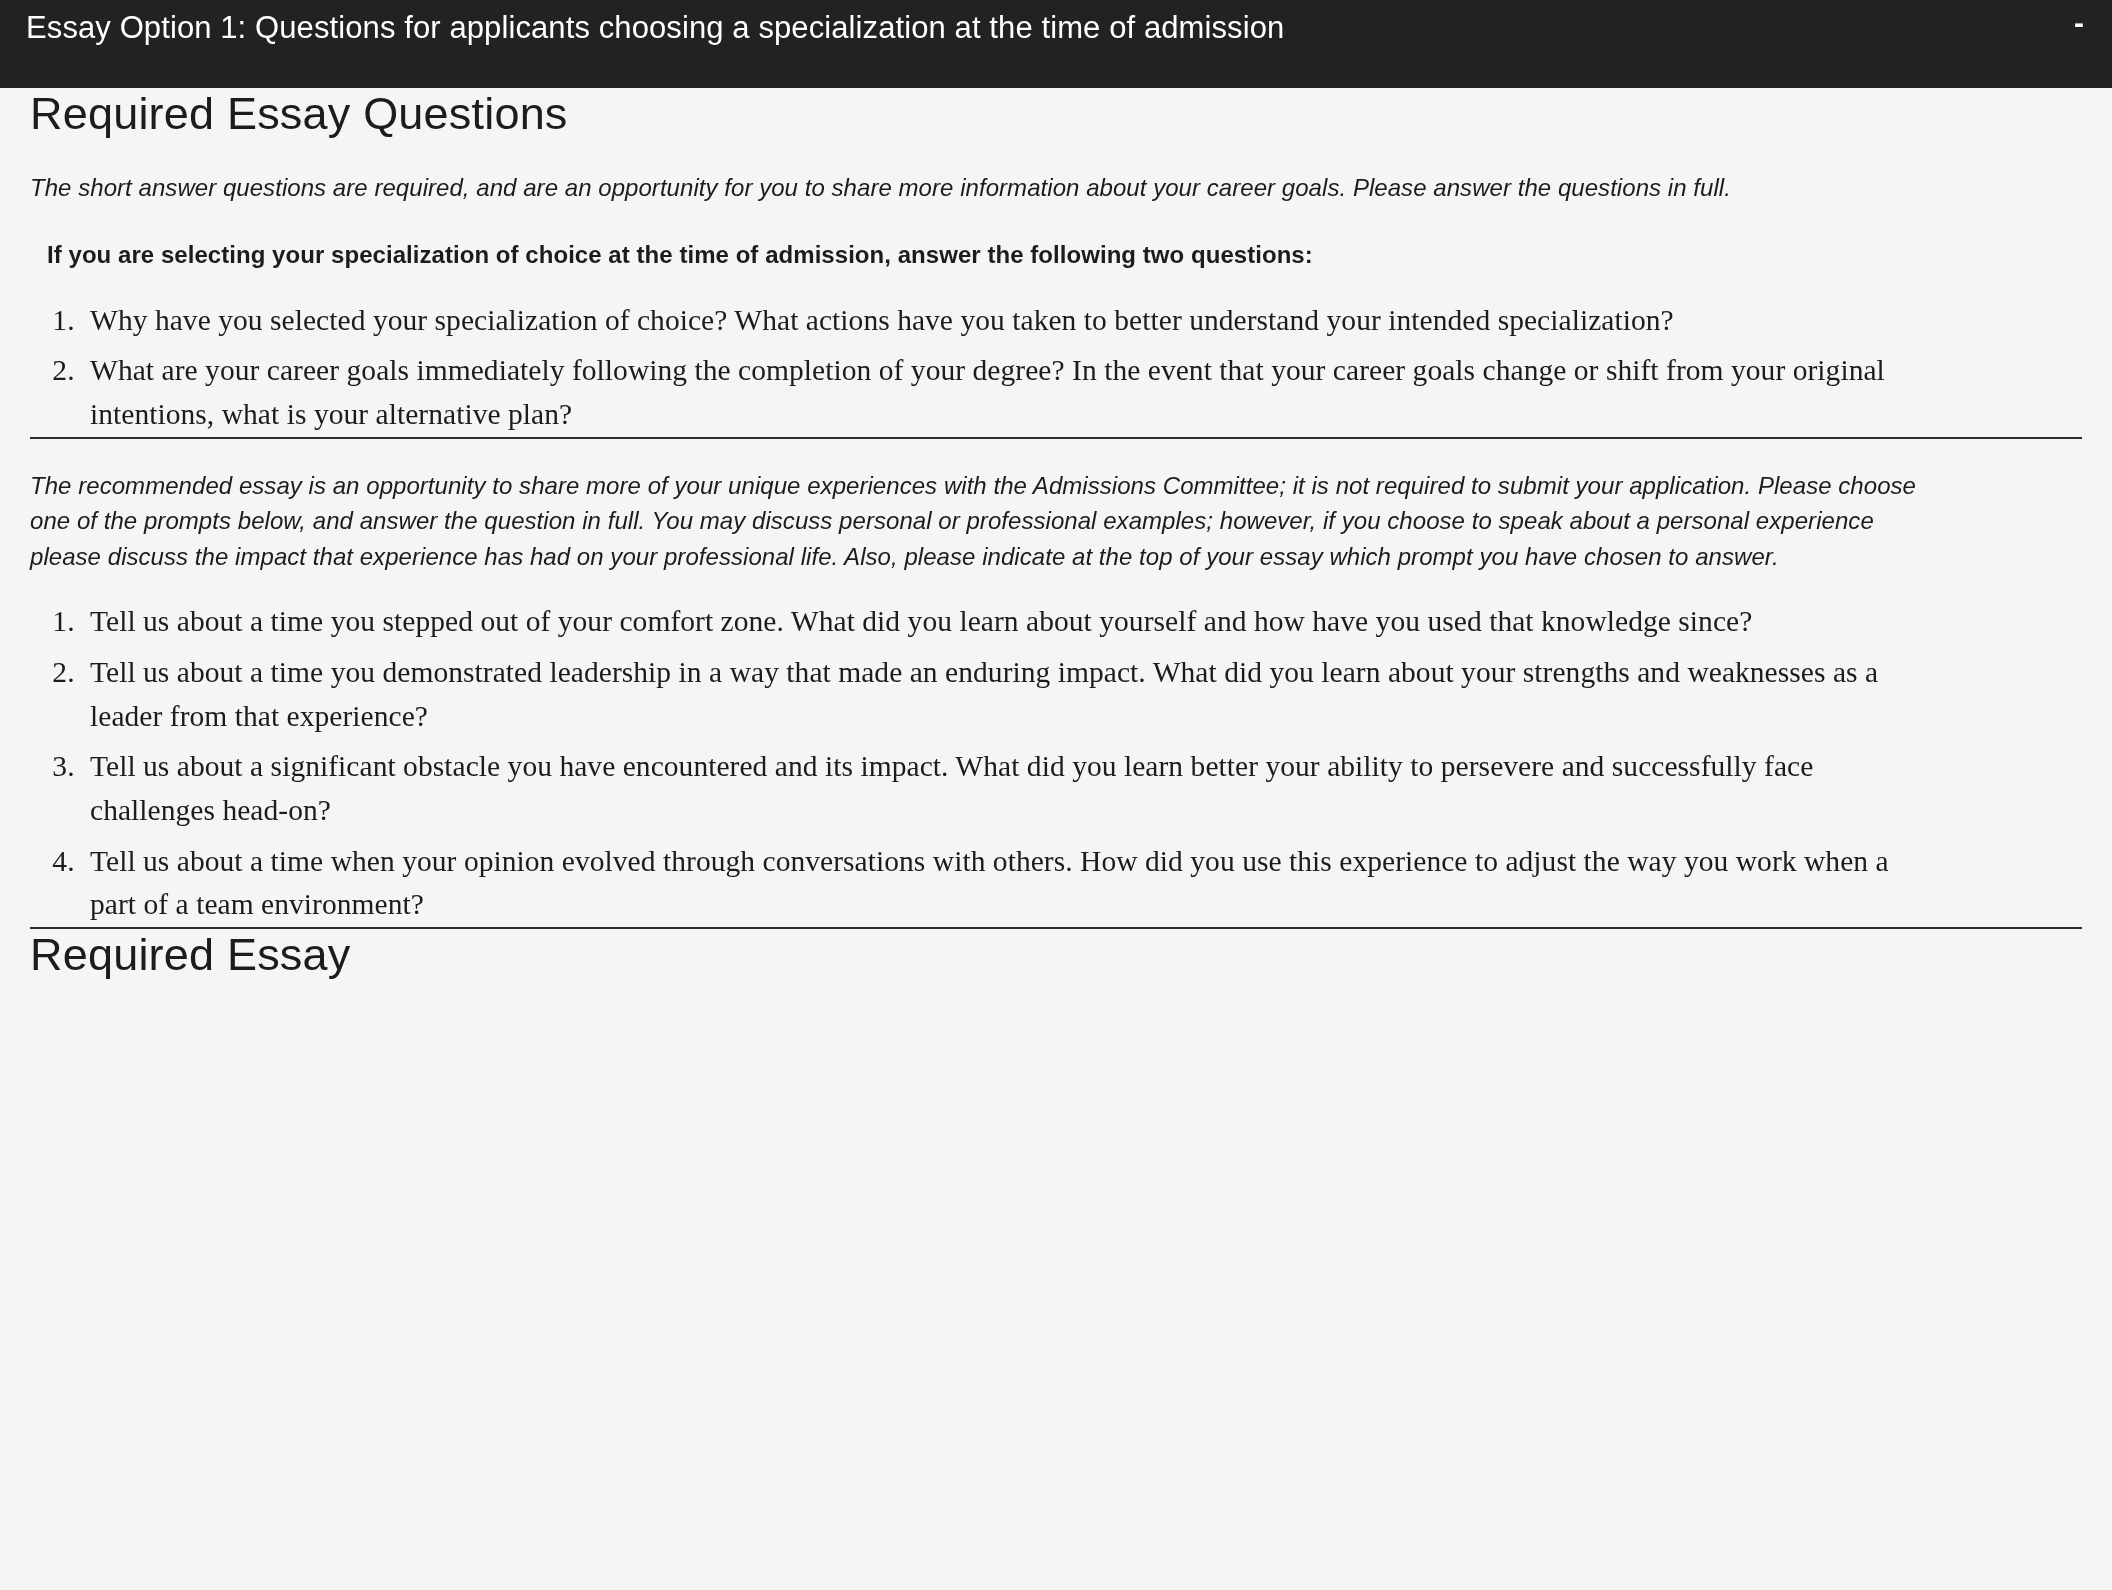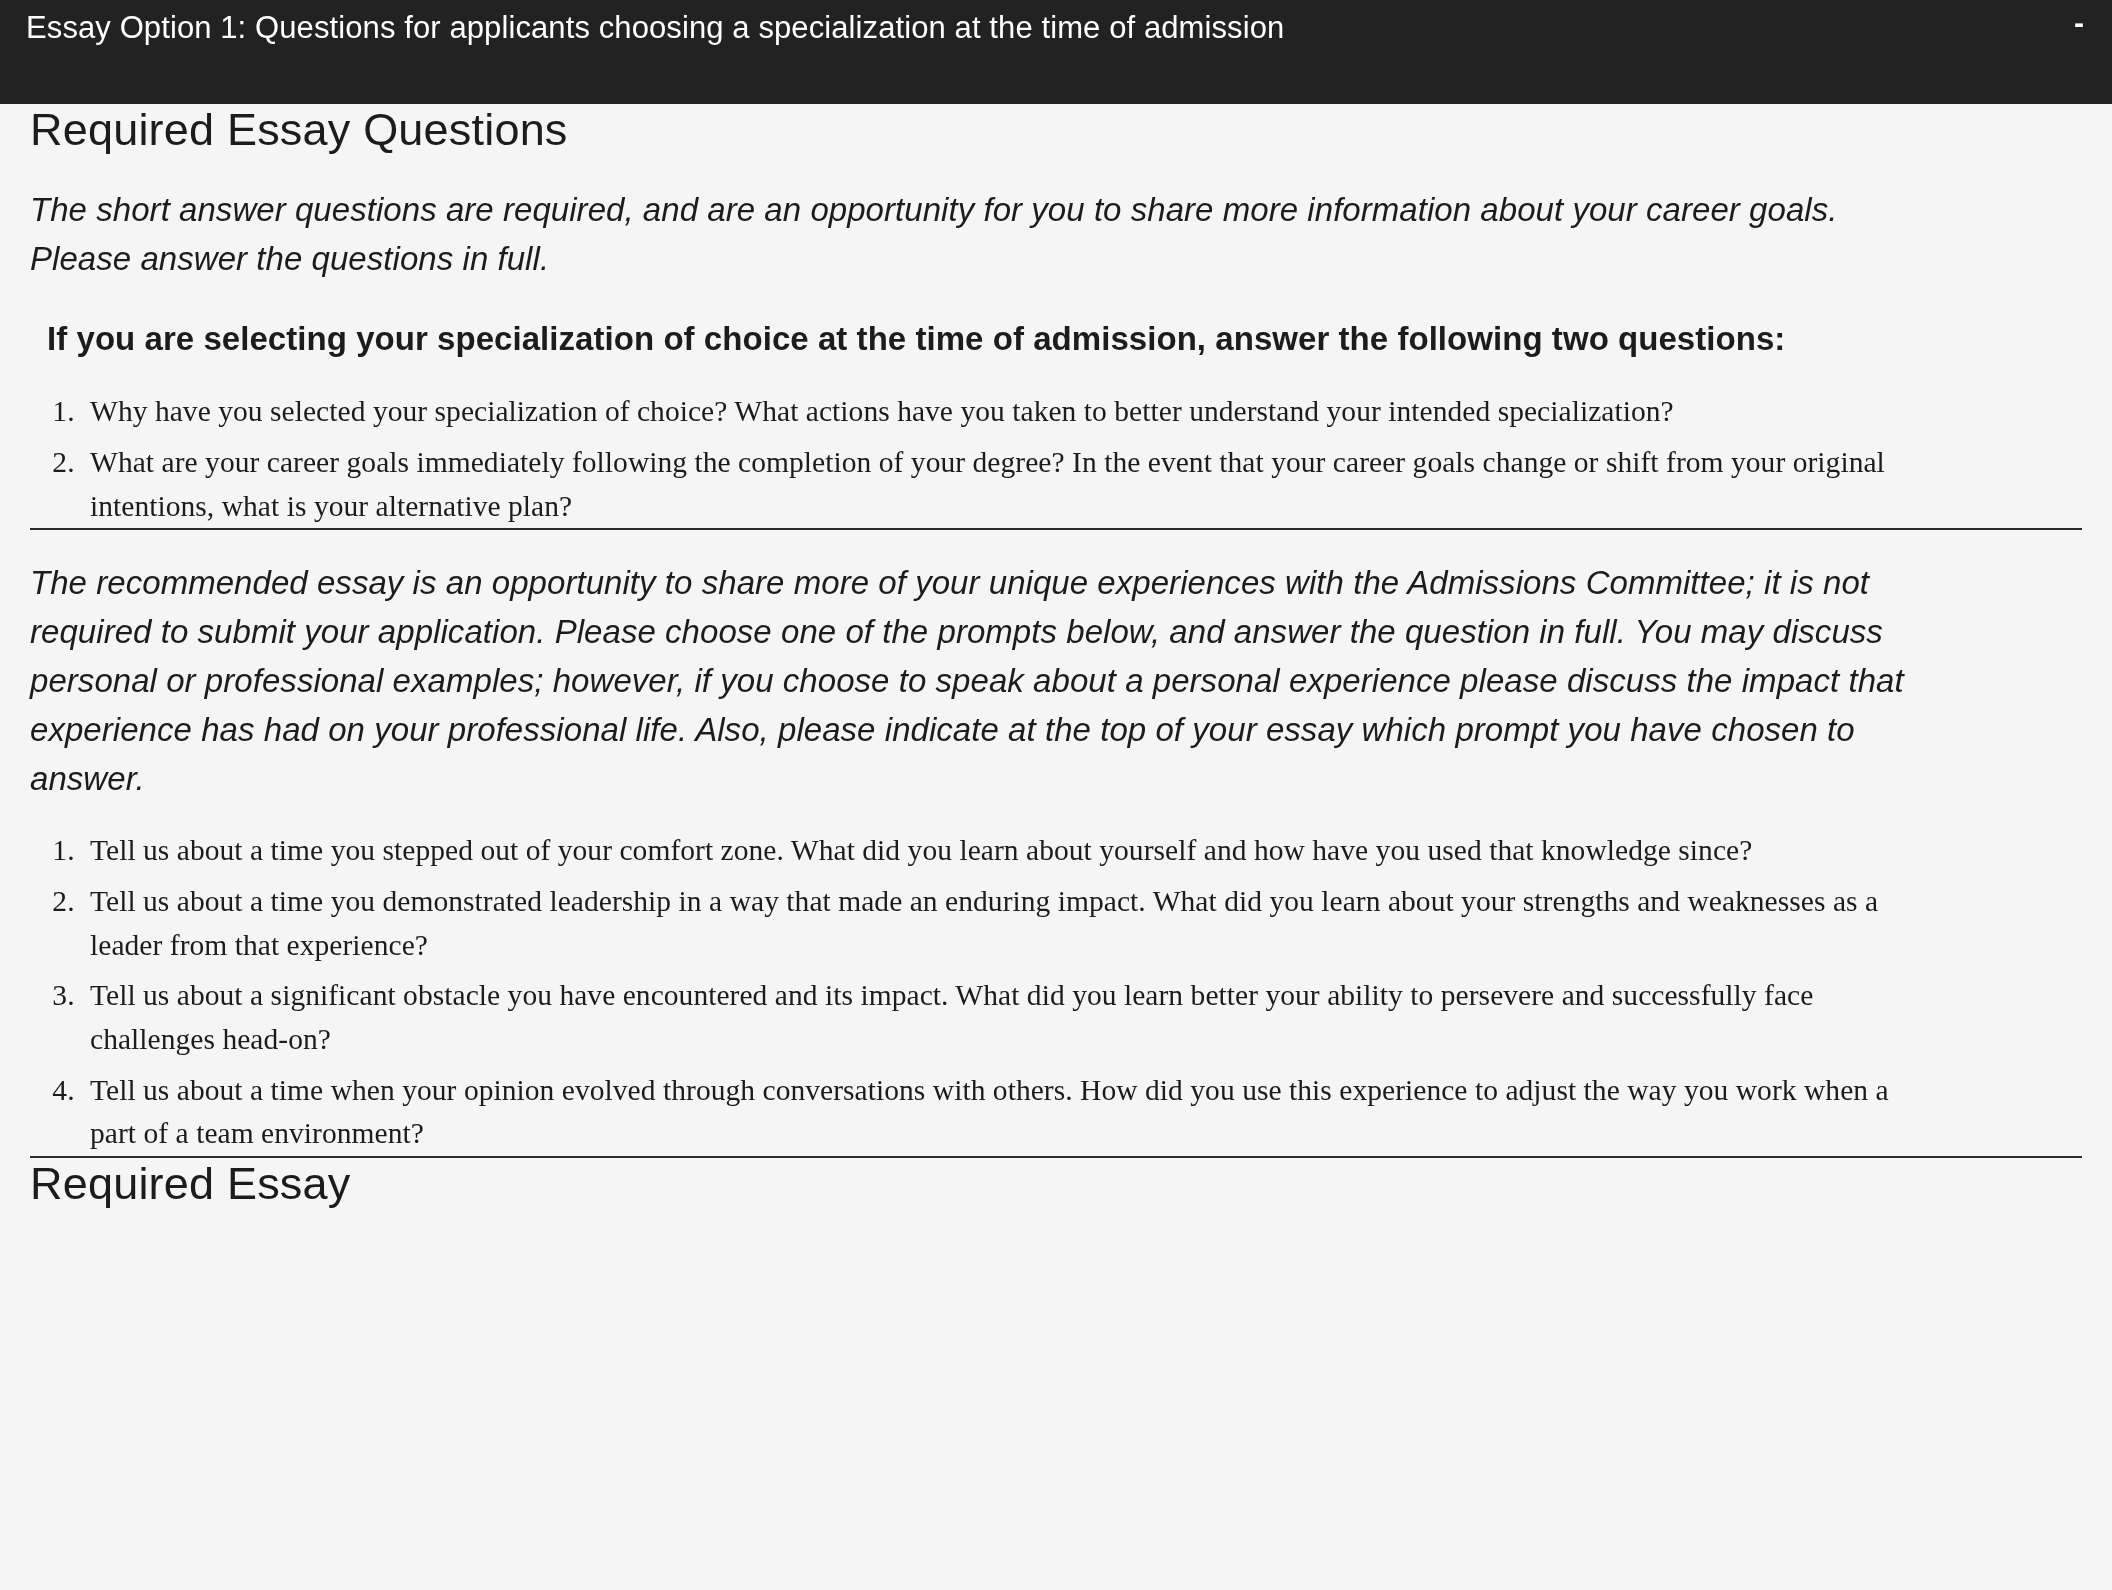--- a/index.html
+++ b/index.html
@@ -11,21 +11,21 @@
     width: 2112px;
     height: 1590px;
     background: #f5f5f5;
     font-family: "Liberation Sans", sans-serif;
     overflow: hidden;
   }
 
   
   .titlebar {
     position: relative;
-    height: 104px;
+    height: 88px;
     background: #222222;
     box-sizing: border-box;
     padding: 0 0 0 26px;
     display: flex;
     align-items: flex-start;
   }
   .titlebar-text {
     color: #ffffff;
     font-size: 31px;
     line-height: 1;
@@ -67,21 +67,21 @@
     margin: 0;
     padding: 0;
     letter-spacing: 0.2px;
     line-height: 1.15;
   }
   .heading-1 { padding-top: 44px; }
   .heading-2 { padding-top: 27px; }
   .heading-3 { padding-top: 27px; }
 
   p.body-text {
-    font-size: 33px;
+    font-size: 24px;
     color: #1c1c1c;
     margin: 0;
     line-height: 1.48;
     letter-spacing: 0.05px;
   }
   p.intro-italic {
     font-style: italic;
     margin-top: 30px;
   }
   p.intro-italic-2 {

